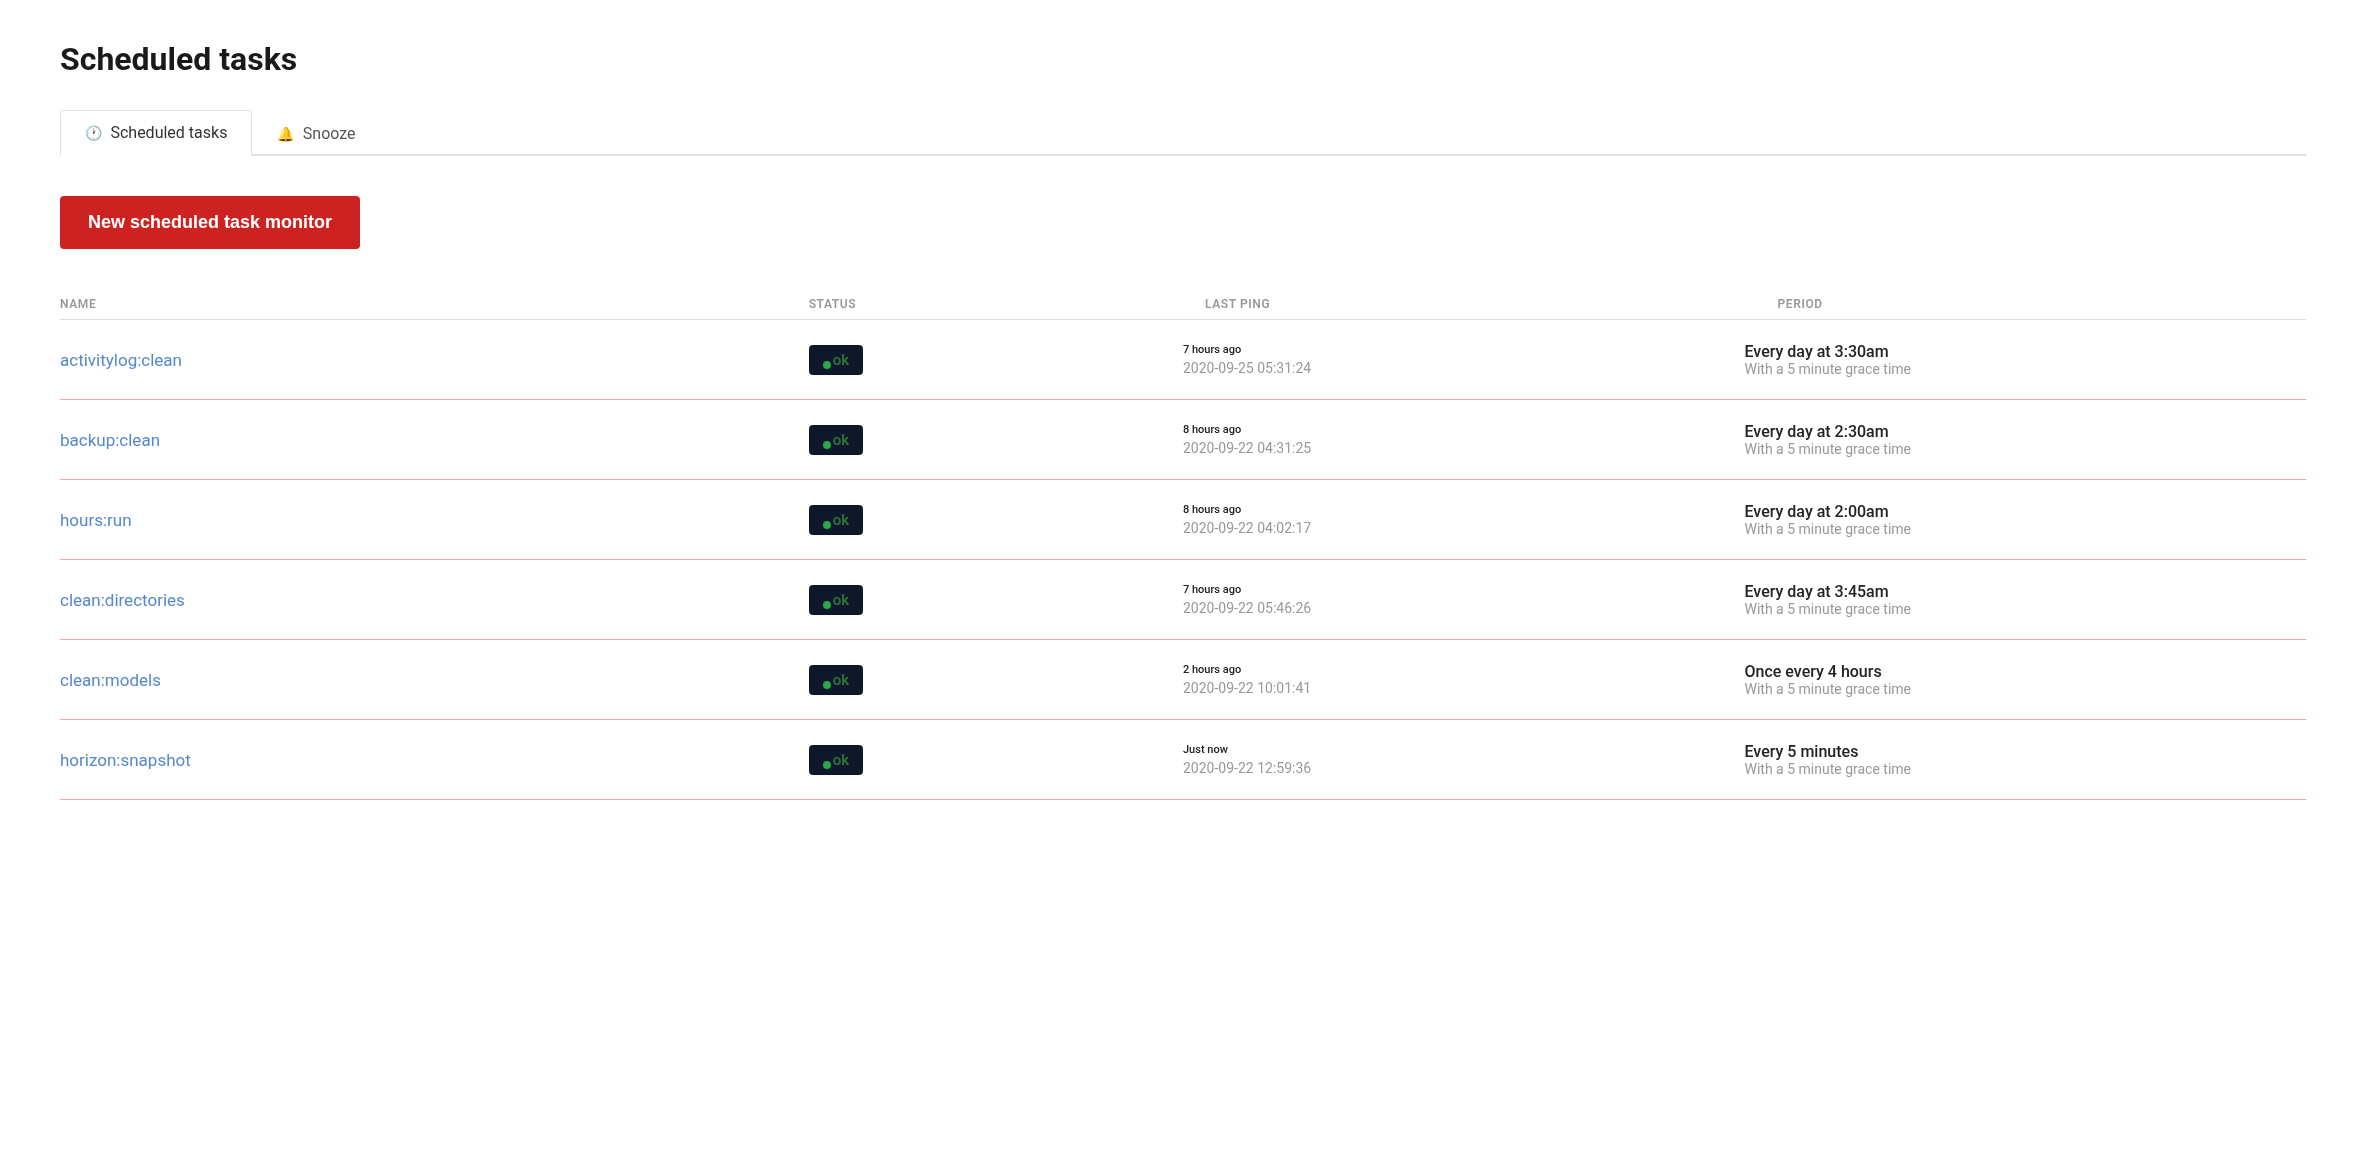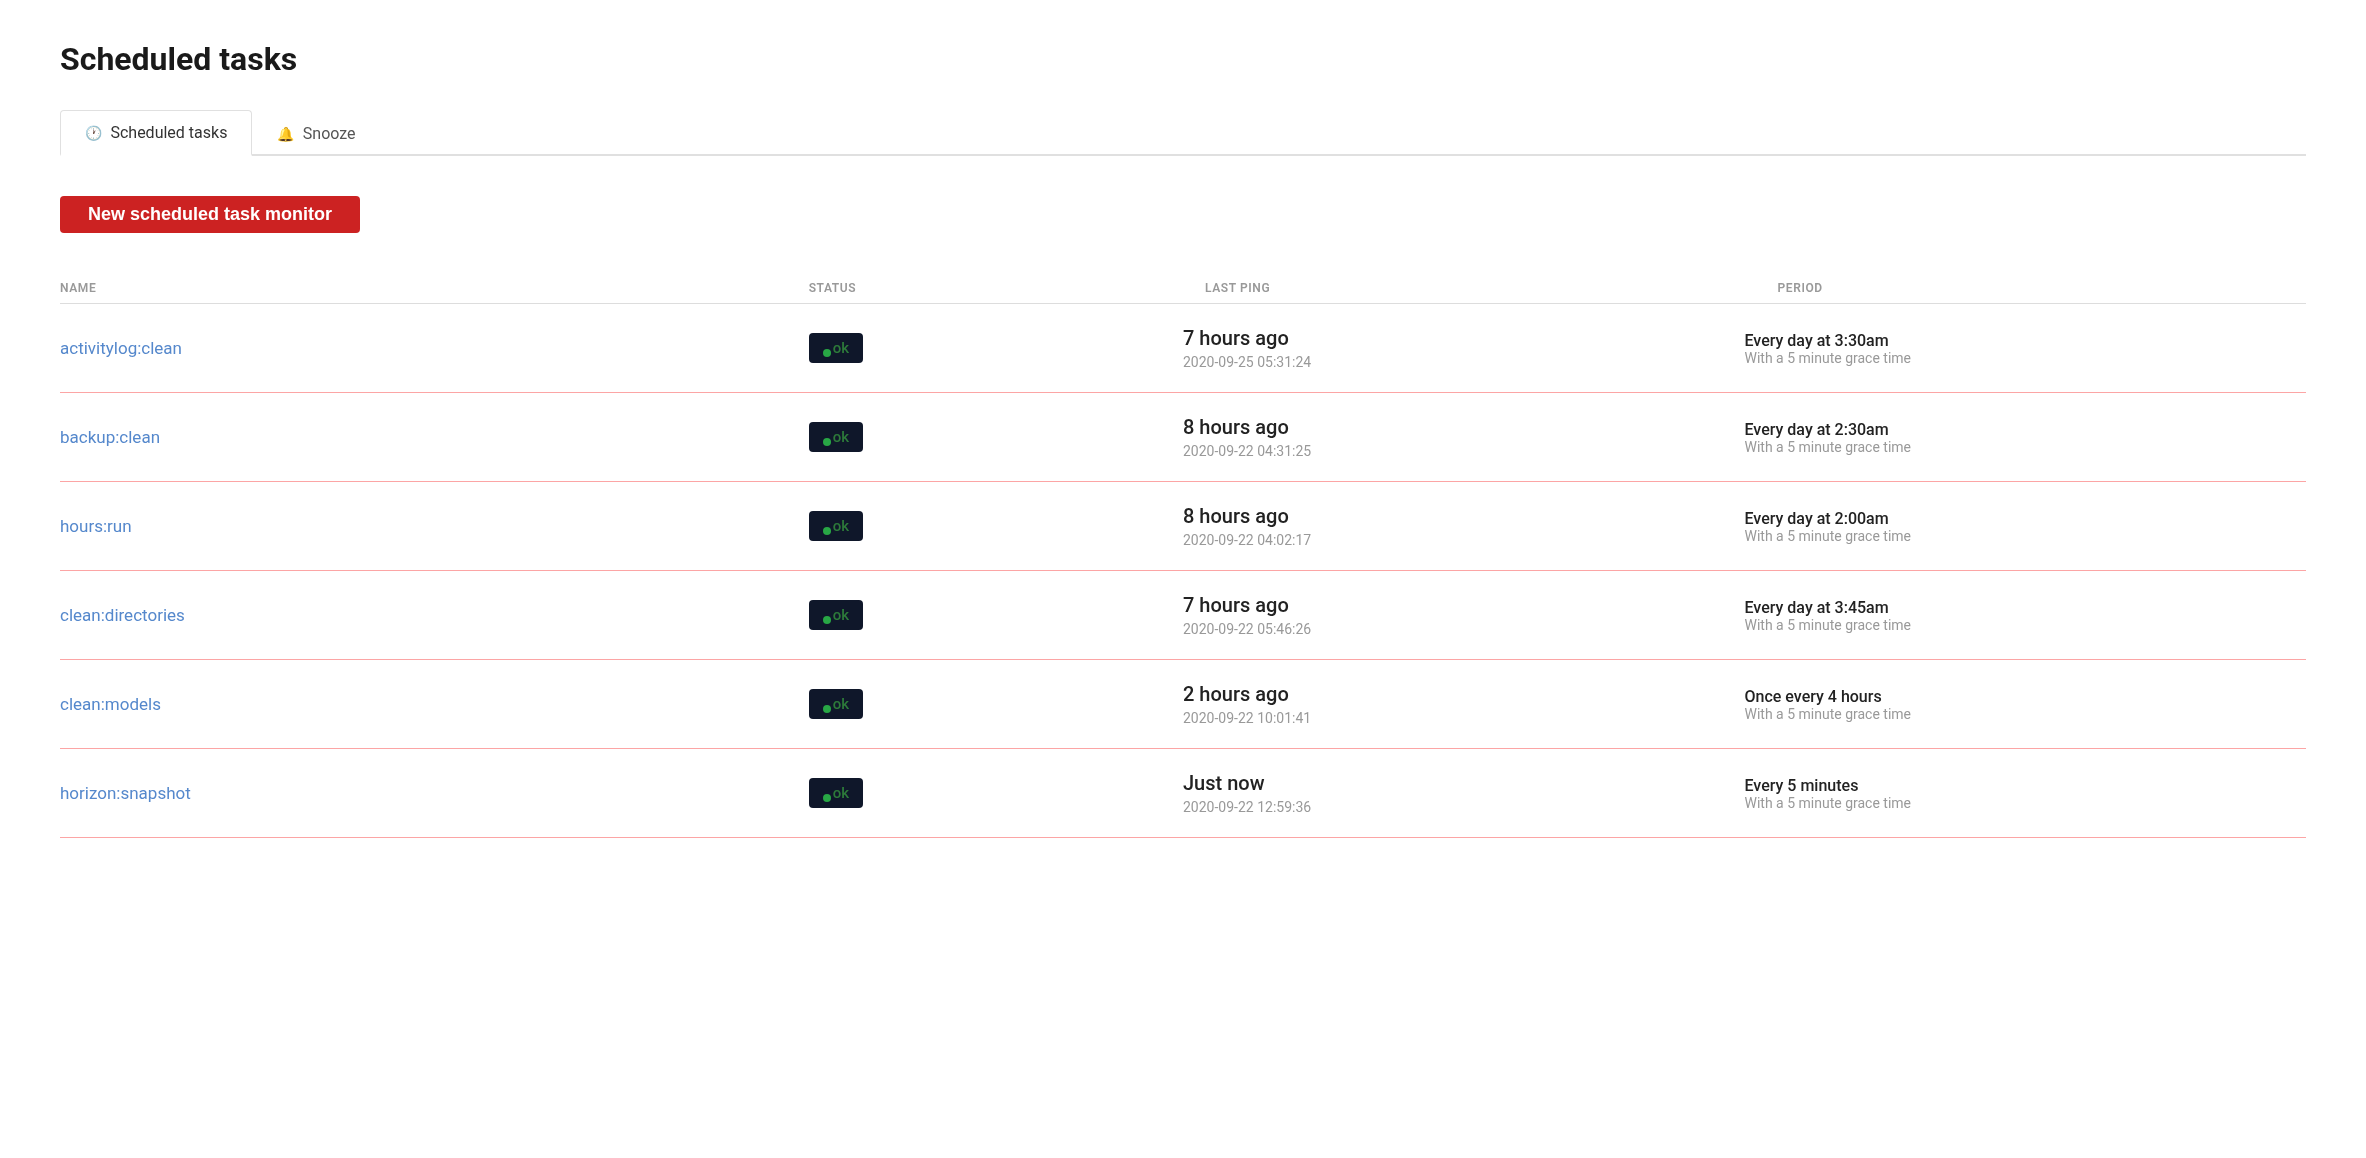--- a/index.html
+++ b/index.html
@@ -49,21 +49,21 @@
       background: #fff;
       border-radius: 4px 4px 0 0;
     }
     .tab-icon {
       font-size: 14px;
     }
     .new-monitor-btn {
       background: #cc2222;
       color: #fff;
       border: none;
-      padding: 8px 28px;
+      padding: 16px 28px;
       font-size: 18px;
       font-weight: 600;
       border-radius: 4px;
       cursor: pointer;
       margin-bottom: 40px;
       display: inline-block;
     }
     .table-container {
       width: 100%;
     }
@@ -111,21 +111,21 @@
       border-radius: 50%;
       background: #28a745;
       display: inline-block;
     }
     .last-ping-cell {
       display: flex;
       flex-direction: column;
       gap: 4px;
     }
     .last-ping-relative {
-      font-size: 20px;
+      font-size: 11px;
       color: #222;
       font-weight: 500;
     }
     .last-ping-absolute {
       font-size: 14px;
       color: #999;
     }
     .period-cell {
       display: flex;
       flex-direction: column;

